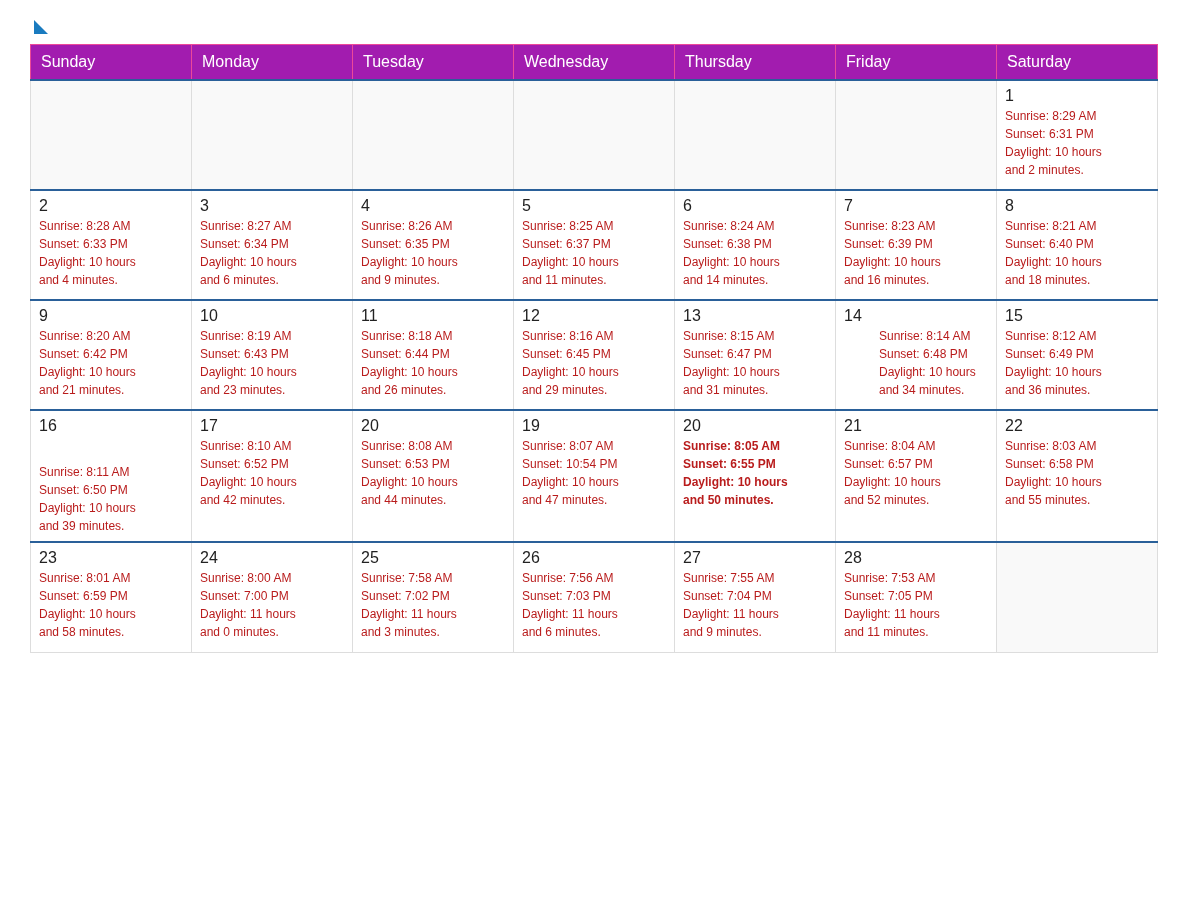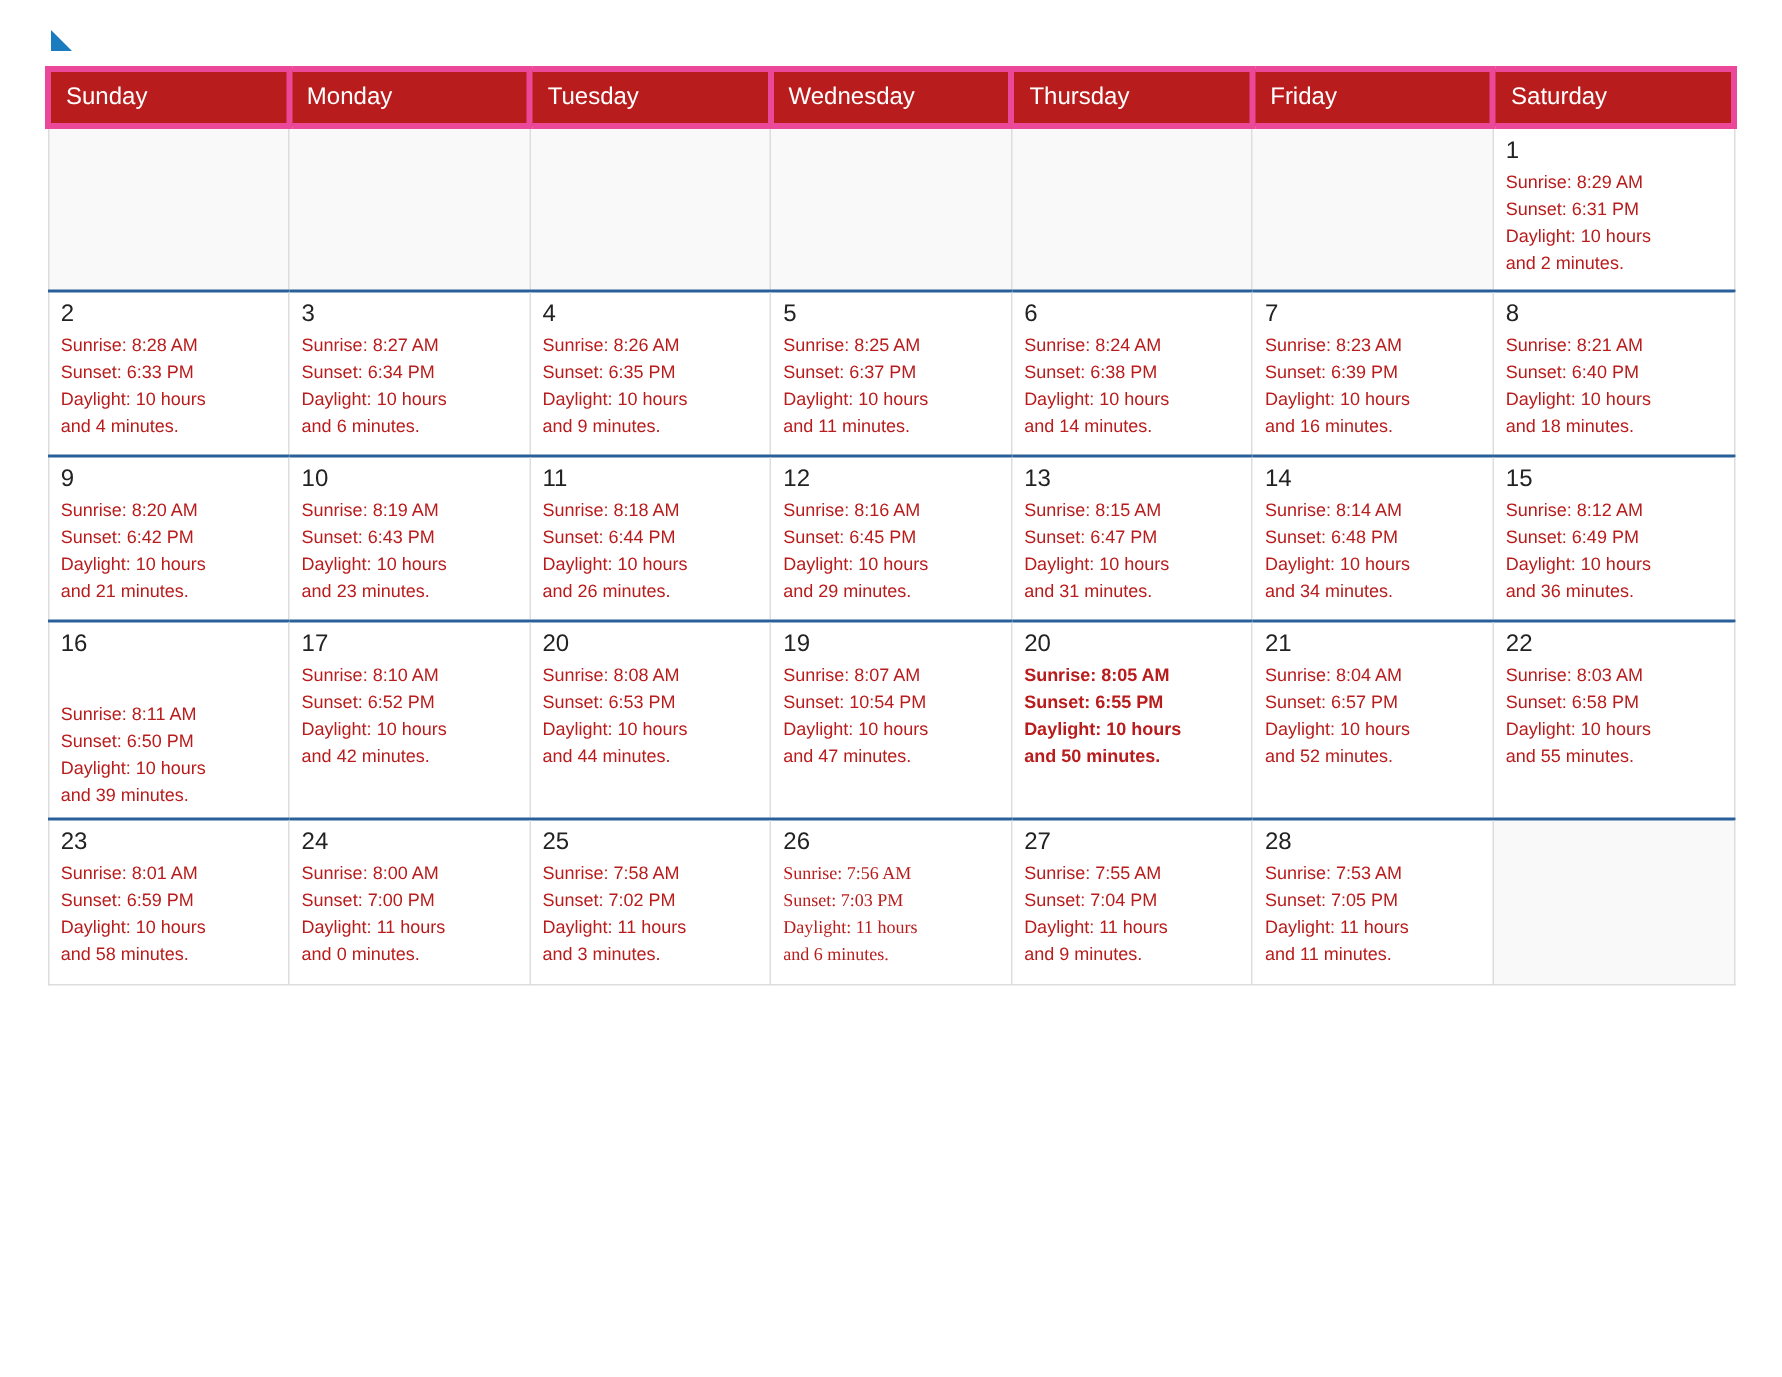--- a/index.html
+++ b/index.html
@@ -29,27 +29,27 @@
       font-size: 22px;
       color: #444;
       margin-top: 4px;
     }
     .calendar {
       width: 100%;
       border-collapse: collapse;
       margin-top: 10px;
     }
     .calendar th {
-      background-color: #b91c1c;
+      background-color: #a21caf;
       color: #fff;
       font-size: 16px;
       font-weight: normal;
       padding: 8px 10px;
       text-align: left;
-      border: 4px solid #ec4899;
+      border: 1px solid #ec4899;
     }
     .calendar td {
       width: 14.28%;
       vertical-align: top;
       padding: 6px 8px;
       border: 1px solid #ccc;
       font-size: 12.5px;
       color: #333;
       min-height: 90px;
       height: 110px;
@@ -238,21 +238,21 @@
         </td>
         <td>
           <span class="day-number">13</span>
           <div class="day-info" style="white-space: pre-line;">Sunrise: 8:15 AM
 Sunset: 6:47 PM
 Daylight: 10 hours
 and 31 minutes.</div>
         </td>
         <td>
           <span class="day-number">14</span>
-          <div class="day-info" style="white-space: pre-line;">Sunrise: 8:14 AM
+          <div class="day-info" style="white-space: pre-line; margin-left: 35px;">Sunrise: 8:14 AM
 Sunset: 6:48 PM
 Daylight: 10 hours
 and 34 minutes.</div>
         </td>
         <td>
           <span class="day-number">15</span>
           <div class="day-info" style="white-space: pre-line;">Sunrise: 8:12 AM
 Sunset: 6:49 PM
 Daylight: 10 hours
 and 36 minutes.</div>
@@ -326,21 +326,21 @@
         </td>
         <td>
           <span class="day-number">25</span>
           <div class="day-info" style="white-space: pre-line;">Sunrise: 7:58 AM
 Sunset: 7:02 PM
 Daylight: 11 hours
 and 3 minutes.</div>
         </td>
         <td>
           <span class="day-number">26</span>
-          <div class="day-info" style="white-space: pre-line; font-family: Liberation Serif, serif;">Sunrise: 7:56 AM
+          <div class="day-info" style="white-space: pre-line;">Sunrise: 7:56 AM
 Sunset: 7:03 PM
 Daylight: 11 hours
 and 6 minutes.</div>
         </td>
         <td>
           <span class="day-number">27</span>
           <div class="day-info" style="white-space: pre-line;">Sunrise: 7:55 AM
 Sunset: 7:04 PM
 Daylight: 11 hours
 and 9 minutes.</div>

